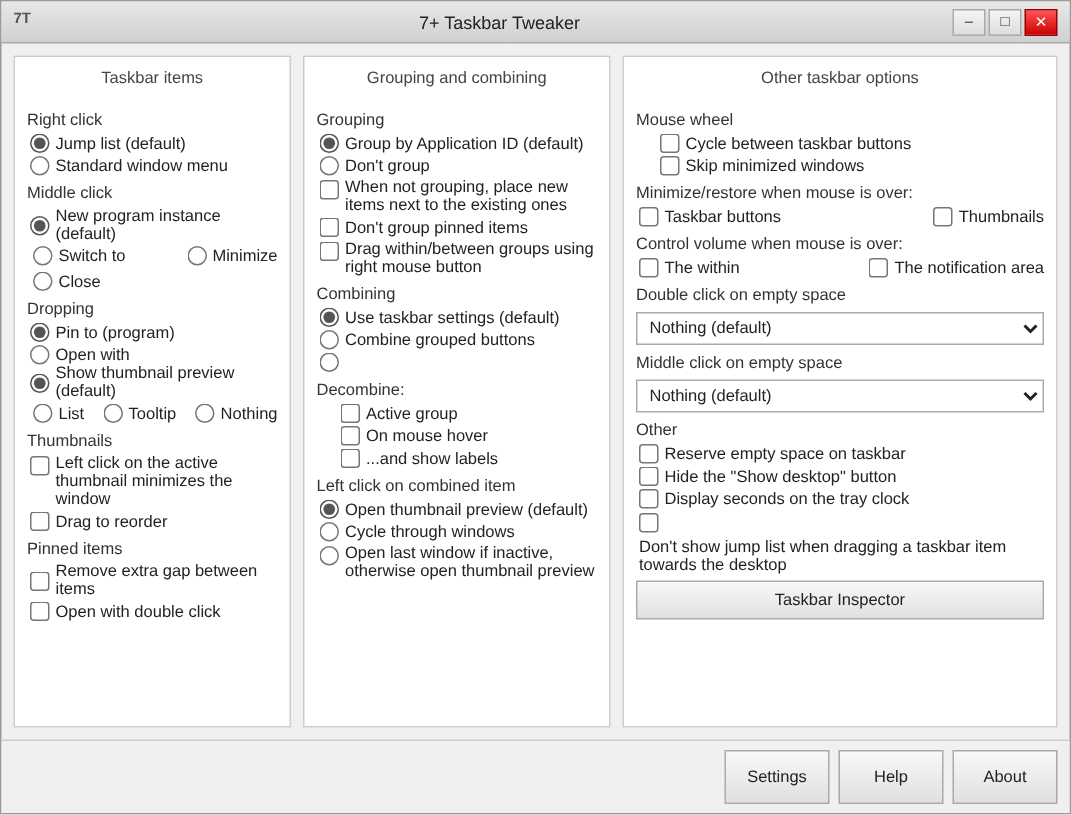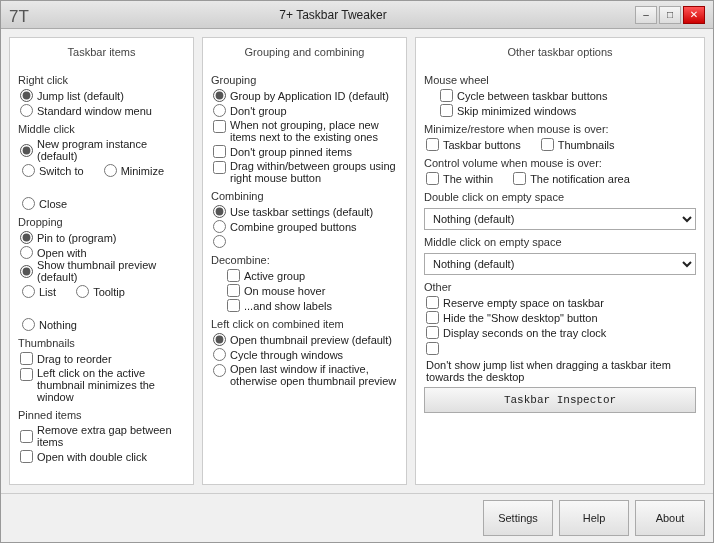--- a/index.html
+++ b/index.html
@@ -28,22 +28,22 @@
       height: 28px;
       display: flex;
       align-items: center;
       padding: 0 8px;
       user-select: none;
     }
     .title-bar-icon {
       width: 16px;
       height: 16px;
       margin-right: 6px;
-      font-size: 17px;
-      font-weight: normal;
+      font-size: 10px;
+      font-weight: bold;
       color: #555;
     }
     .title-bar-text {
       flex: 1;
       text-align: center;
       font-size: 12px;
       color: #222;
     }
     .title-bar-controls {
       display: flex;
@@ -114,23 +114,24 @@
     .radio-row input[type=radio], .checkbox-row input[type=checkbox] {
       margin: 0;
       width: 13px;
       height: 13px;
       accent-color: #555;
     }
     .inline-row {
       display: flex;
       flex-direction: row;
       align-items: center;
-      gap: 20px;
+      gap: 4px;
       flex-wrap: wrap;
       margin-left: 2px;
+      justify-content: space-between;
     }
     .bottom-bar {
       border-top: 1px solid #ccc;
       background: #f0f0f0;
       padding: 6px 8px;
       display: flex;
       justify-content: flex-end;
       gap: 6px;
       align-items: center;
     }
@@ -141,21 +142,20 @@
       border: 1px solid #aaa;
       font-size: 11px;
       cursor: pointer;
       padding: 0 10px;
       color: #222;
     }
     .btn-wide {
       width: 100%;
       margin-top: 4px;
       height: 26px;
-      font-family: Liberation Mono, monospace;
     }
     .select-ctrl {
       width: 100%;
       height: 22px;
       border: 1px solid #aaa;
       background: white;
       font-size: 11px;
       padding: 0 4px;
       color: #222;
       margin-top: 2px;
@@ -259,27 +259,27 @@
           </label>
           <label class="radio-row">
             <input type="radio" name="hovering" style="">
             <span>Nothing</span>
           </label>
         </div>
       </div>
 
       <div class="section-label">Thumbnails</div>
       <div class="checkbox-group">
-        <label class="checkbox-row">
-          <input type="checkbox" style="">
-          <span>Drag to reorder</span>
-        </label>
         <label class="checkbox-row" style="align-items:flex-start;">
           <input type="checkbox" style="margin-top: 1px;">
           <span>Left click on the active thumbnail minimizes the window</span>
+        </label>
+        <label class="checkbox-row">
+          <input type="checkbox" style="">
+          <span>Drag to reorder</span>
         </label>
       </div>
 
       <div class="section-label">Pinned items</div>
       <div class="checkbox-group">
         <label class="checkbox-row">
           <input type="checkbox" style="">
           <span>Remove extra gap between items</span>
         </label>
         <label class="checkbox-row">

